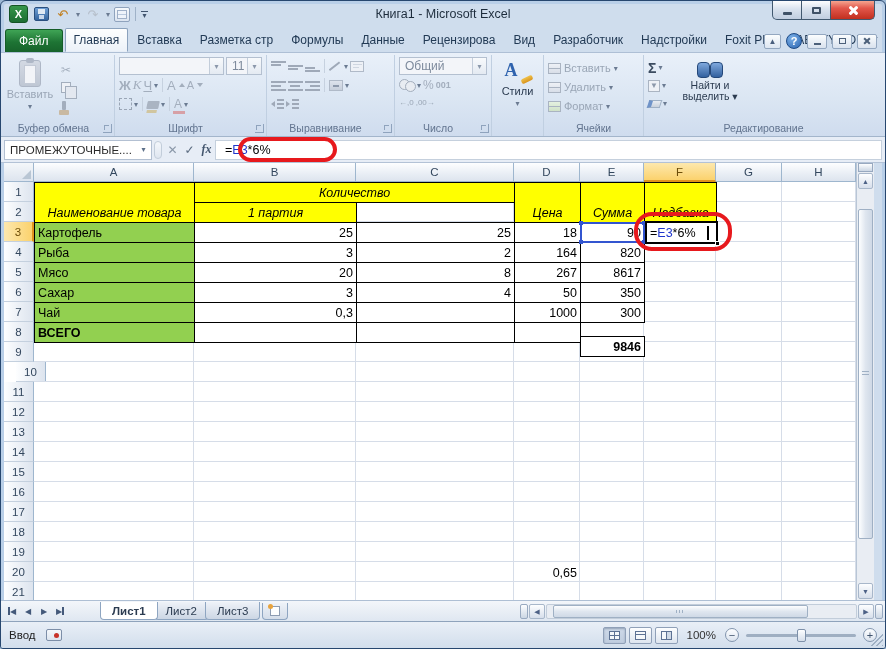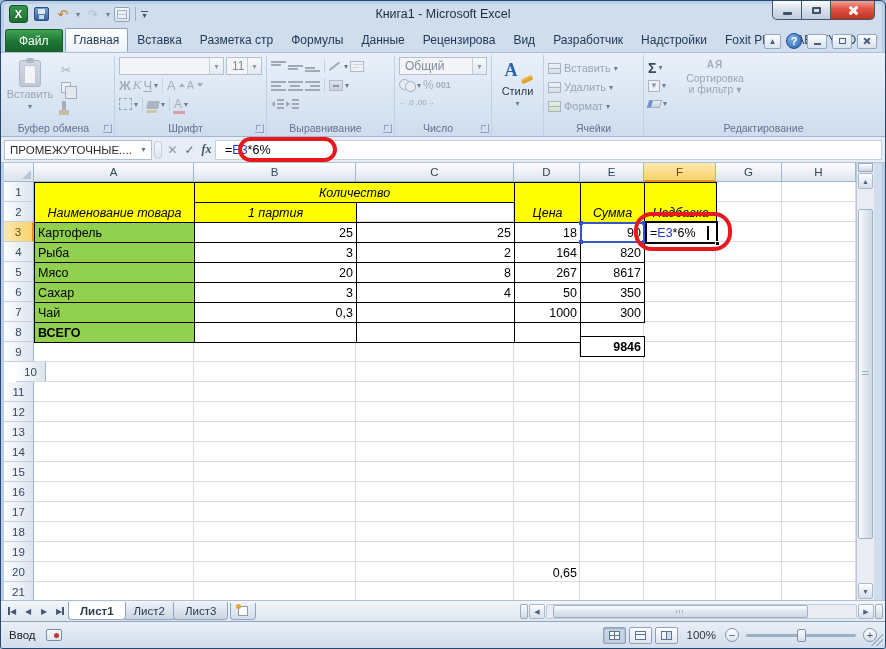--- a/index.html
+++ b/index.html
@@ -154,21 +154,21 @@
   .vscroll{position:absolute;right:0;top:0;width:18px;bottom:0;background:#e9edf3;border-left:1px solid #b9c6d6;}
   .vs-split{position:absolute;left:1px;right:1px;top:0;height:9px;background:linear-gradient(#fdfeff,#ccd7e4);border:1px solid #98a9c0;}
   .sbtn{position:absolute;left:1px;right:1px;height:16px;background:linear-gradient(#fdfeff,#d7dfeb);border:1px solid #a8b7ca;display:flex;align-items:center;justify-content:center;font-size:7px;color:#4d6186;border-radius:2px;}
   .vthumb{position:absolute;left:1px;right:1px;top:46px;height:330px;background:linear-gradient(to right,#fdfeff,#dfe6ef 50%,#cfd9e6);border:1px solid #9fb0c4;border-radius:2px;}
   .vthumb:before{content:"";position:absolute;left:3px;right:3px;top:50%;height:5px;margin-top:-3px;background:repeating-linear-gradient(to bottom,#9fb0c4 0 1px,transparent 1px 3px);}
   
   .tabbar{flex:0 0 21px;background:linear-gradient(#f3f6fa,#dfe7f1);border-top:1px solid #aebfd4;display:flex;align-items:center;padding-left:3px;position:relative;}
   .navbtn{width:16px;height:16px;display:flex;align-items:center;justify-content:center;font-size:8px;color:#44597a;}
   .navbtn .stop{width:2px;height:8px;background:#44597a;}
   .stab{height:18px;display:flex;align-items:center;padding:0 11px;font-size:11.5px;color:#2b3b50;background:linear-gradient(#eef2f8,#ccd6e4);border:1px solid #8ea5c1;border-top:none;margin-right:-4px;clip-path:polygon(5px 0,calc(100% - 5px) 0,100% 100%,0 100%);clip-path:none;border-radius:0 0 4px 4px;}
-  .stab.active{background:#fff;font-weight:bold;z-index:2;}
+  .stab.active{background:#fff;font-weight:bold;z-index:2;margin-left:32px;}
   .instab{width:26px;height:17px;border:1px solid #8ea5c1;border-top:none;border-radius:0 0 4px 4px;background:linear-gradient(#eef2f8,#d4dde9);display:flex;align-items:center;justify-content:center;margin-left:6px;}
   .insic{width:10px;height:10px;background:#fdfefe;border:1px solid #8d9cb2;position:relative;}
   .insic:before{content:"";position:absolute;left:-3px;top:-3px;width:5px;height:5px;background:#e8a33d;border-radius:50%;}
   .hscroll{position:absolute;right:2px;top:2px;height:17px;left:519px;display:flex;align-items:center;}
   .hgrip{width:8px;height:15px;background:linear-gradient(#fdfeff,#ccd7e4);border:1px solid #98a9c0;border-radius:2px;}
   .hbtn{width:16px;height:15px;background:linear-gradient(#fdfeff,#d7dfeb);border:1px solid #a8b7ca;border-radius:2px;display:flex;align-items:center;justify-content:center;font-size:7px;color:#4d6186;margin:0 1px;}
   .htrack{flex:1;height:15px;background:#e9edf3;border:1px solid #c2cdda;position:relative;border-radius:2px;}
   .hthumb{position:absolute;left:6px;top:0;bottom:0;width:255px;background:linear-gradient(#fdfeff,#dfe6ef 50%,#cfd9e6);border:1px solid #9fb0c4;border-radius:2px;}
   .hthumb:before{content:"";position:absolute;top:4px;bottom:4px;left:50%;width:9px;margin-left:-5px;background:repeating-linear-gradient(to right,#9fb0c4 0 1px,transparent 1px 3px);}
   
@@ -397,26 +397,23 @@
           </div>
         <div class="row" style="height:17px">
             <span class="fillic">▼</span>
             <span class="ddsm">▾</span>
           </div>
         <div class="row" style="height:17px">
             <span class="erasic"></span>
             <span class="ddsm">▾</span>
           </div>
       </div>
-      <div class="bigbtn" style="width:76px">
-        <span class="sorticon">
-          <span class="az">АЯ</span>
-          <span class="funnel"></span>
-        </span>
-        <span class="two-line gray"><span>Сортировка</span><br><span>и фильтр ▾</span></span>
+      <div class="bigbtn" style="width:66px">
+        <span class="binoc"></span>
+        <span class="two-line dark"><span>Найти и</span><br><span>выделить ▾</span></span>
       </div>
       <div class="gcap" style="right:2px">Редактирование</div>
     </div>
   </div>
 
   <div class="fbar">
     <div class="namebox">
       <span>ПРОМЕЖУТОЧНЫЕ....</span>
       <span class="dd">▾</span>
     </div>

